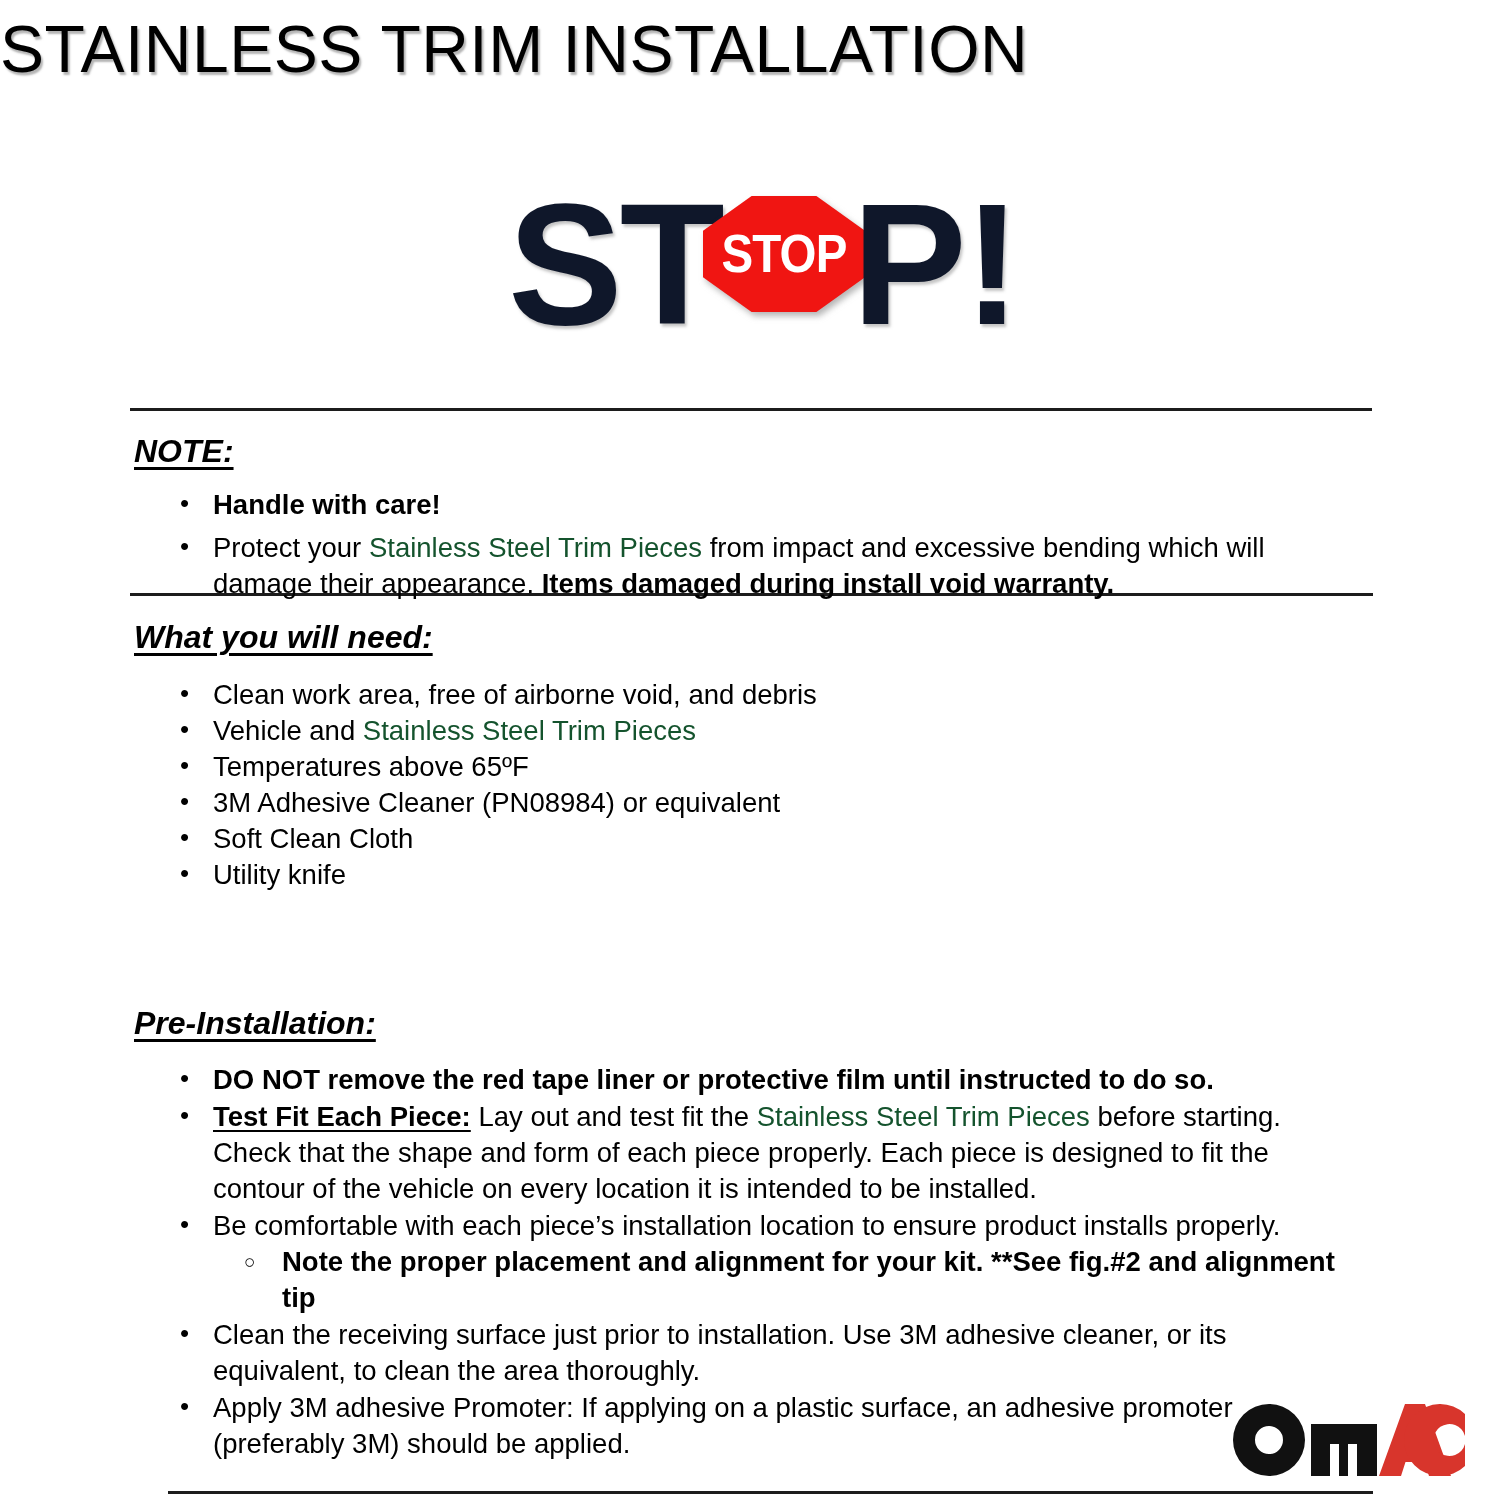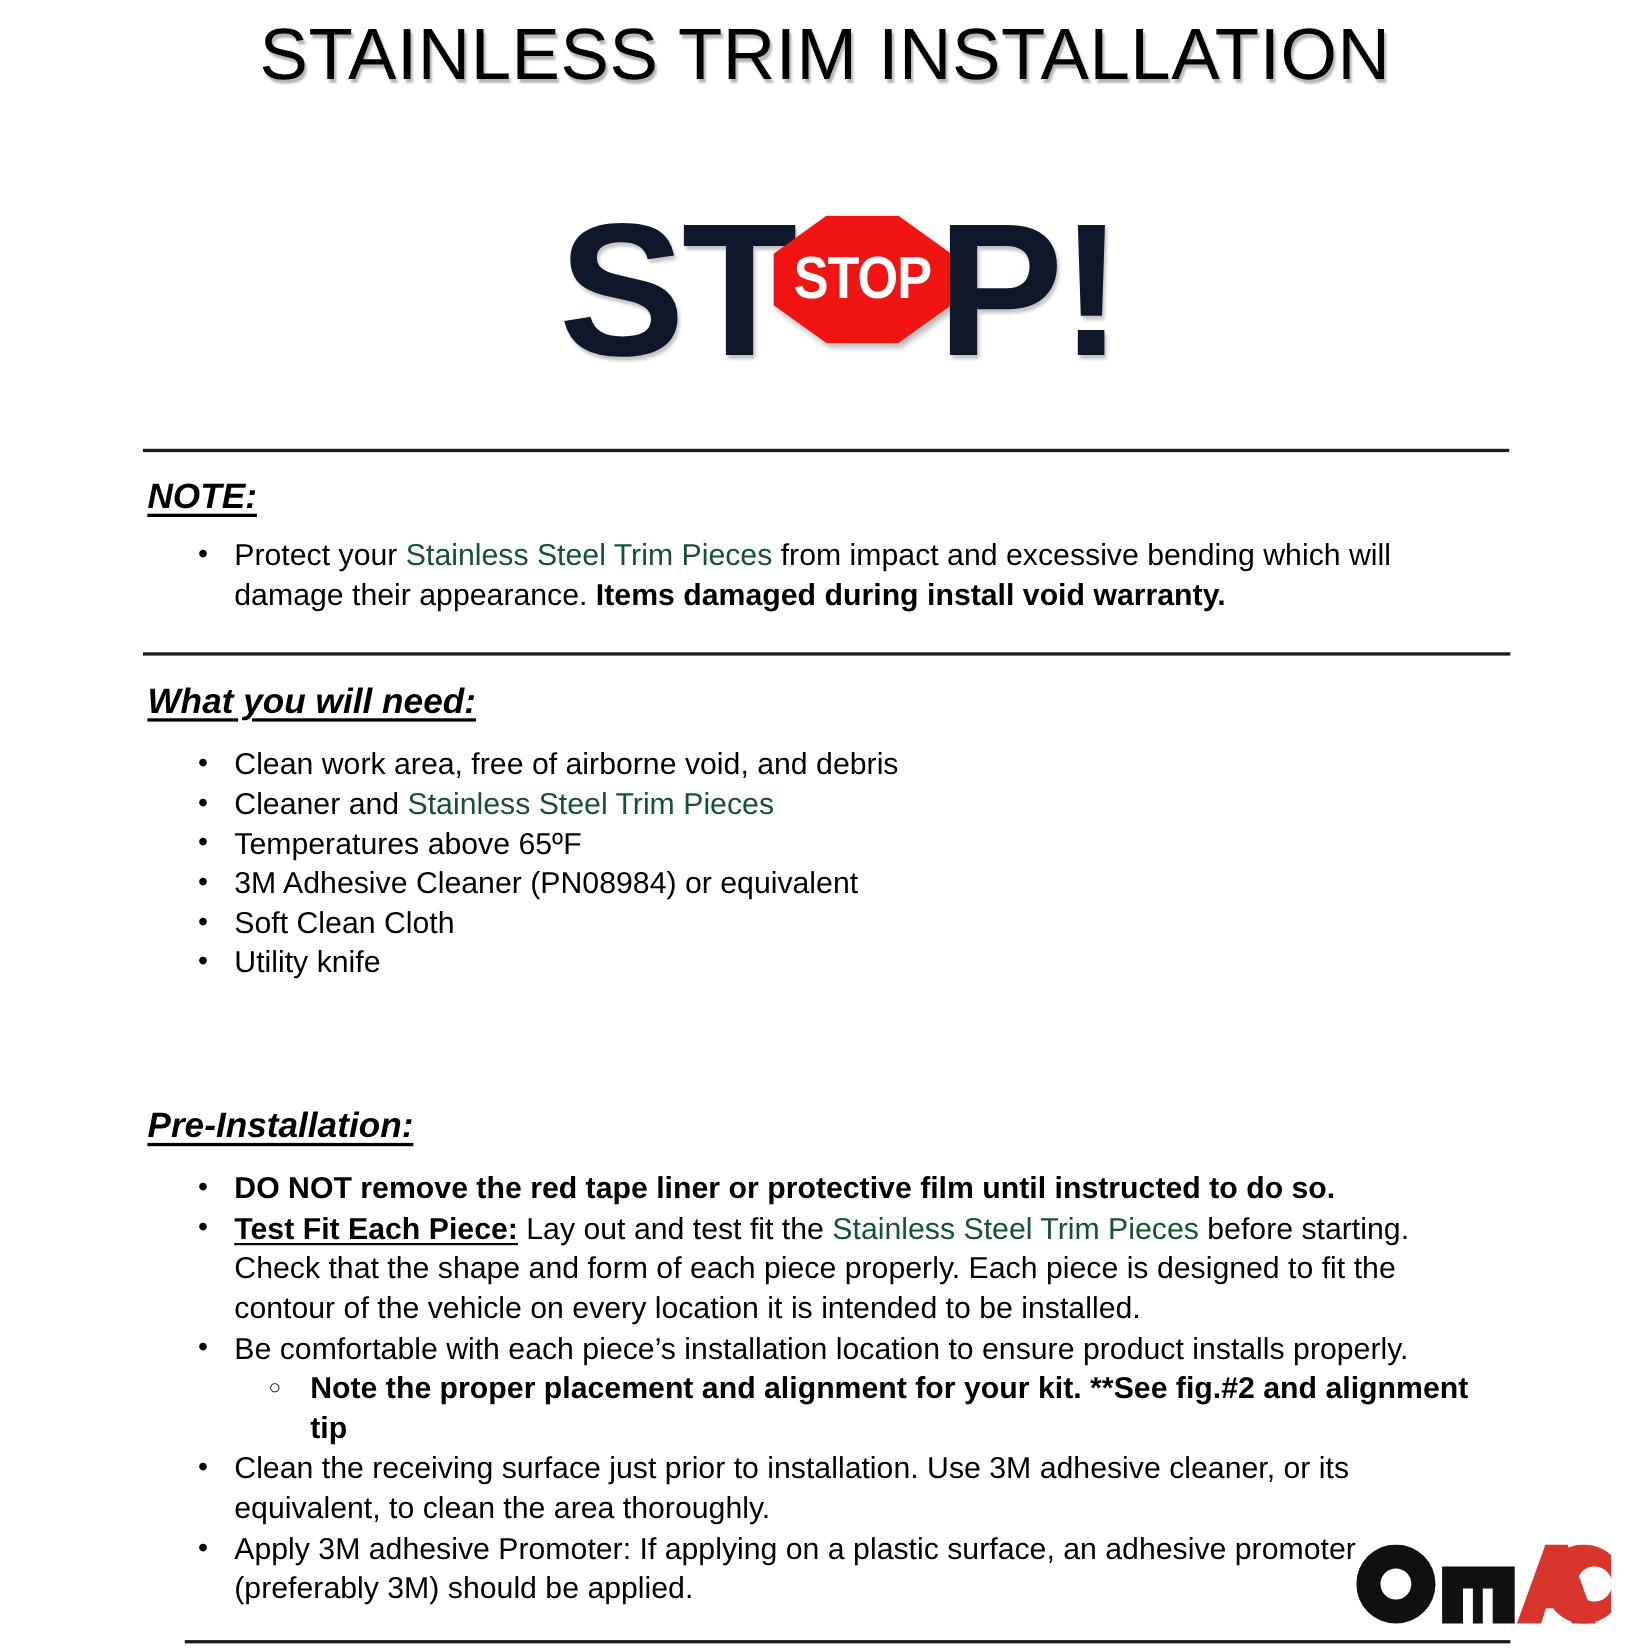--- a/index.html
+++ b/index.html
@@ -15,21 +15,20 @@
     color: #000000;
     overflow: hidden;
   }
 
   
   .doc-title {
     position: absolute;
     top: 6px;
     left: 0;
     width: 1500px;
-    text-align: center;
     font-size: 66px;
     font-weight: 400;
     letter-spacing: 0.5px;
     line-height: 86px;
     white-space: nowrap;
     text-shadow: 2px 3px 2px rgba(120,120,120,0.55);
   }
 
   
   .stop-logo {
@@ -188,27 +187,28 @@
     <span class="stop-word-right">P!</span>
   </div>
 </div>
 
 <div class="hr hr-top"></div>
 <div class="hr hr-note"></div>
 <div class="hr hr-bottom"></div>
 
 <div class="section-heading h-note">NOTE:</div>
 <ul class="list list-note">
+    <li><span class="b">Handle with care!</span></li>
     <li><span>Protect your </span><span class="red">Stainless Steel Trim Pieces</span><span> from impact and excessive bending which will damage their appearance. </span><span class="b">Items damaged during install void warranty.</span></li>
   </ul>
 
 <div class="section-heading h-need">What you will need:</div>
 <ul class="list list-need">
     <li><span>Clean work area, free of airborne void, and debris</span></li>
-    <li><span>Cleaner and </span><span class="red">Stainless Steel Trim Pieces</span></li>
+    <li><span>Vehicle and </span><span class="red">Stainless Steel Trim Pieces</span></li>
     <li><span>Temperatures above 65ºF</span></li>
     <li><span>3M Adhesive Cleaner (PN08984) or equivalent</span></li>
     <li><span>Soft Clean Cloth</span></li>
     <li><span>Utility knife</span></li>
   </ul>
 
 <div class="section-heading h-pre">Pre-Installation:</div>
 <ul class="list list-pre">
     <li><span class="b">DO NOT remove the red tape liner or protective film until instructed to do so.</span></li>
     <li><span class="b u">Test Fit Each Piece:</span><span> Lay out and test fit the </span><span class="red">Stainless Steel Trim Pieces</span><span> before starting. Check that the shape and form of each piece properly. Each piece is designed to fit the contour of the vehicle on every location it is intended to be installed.</span></li>

